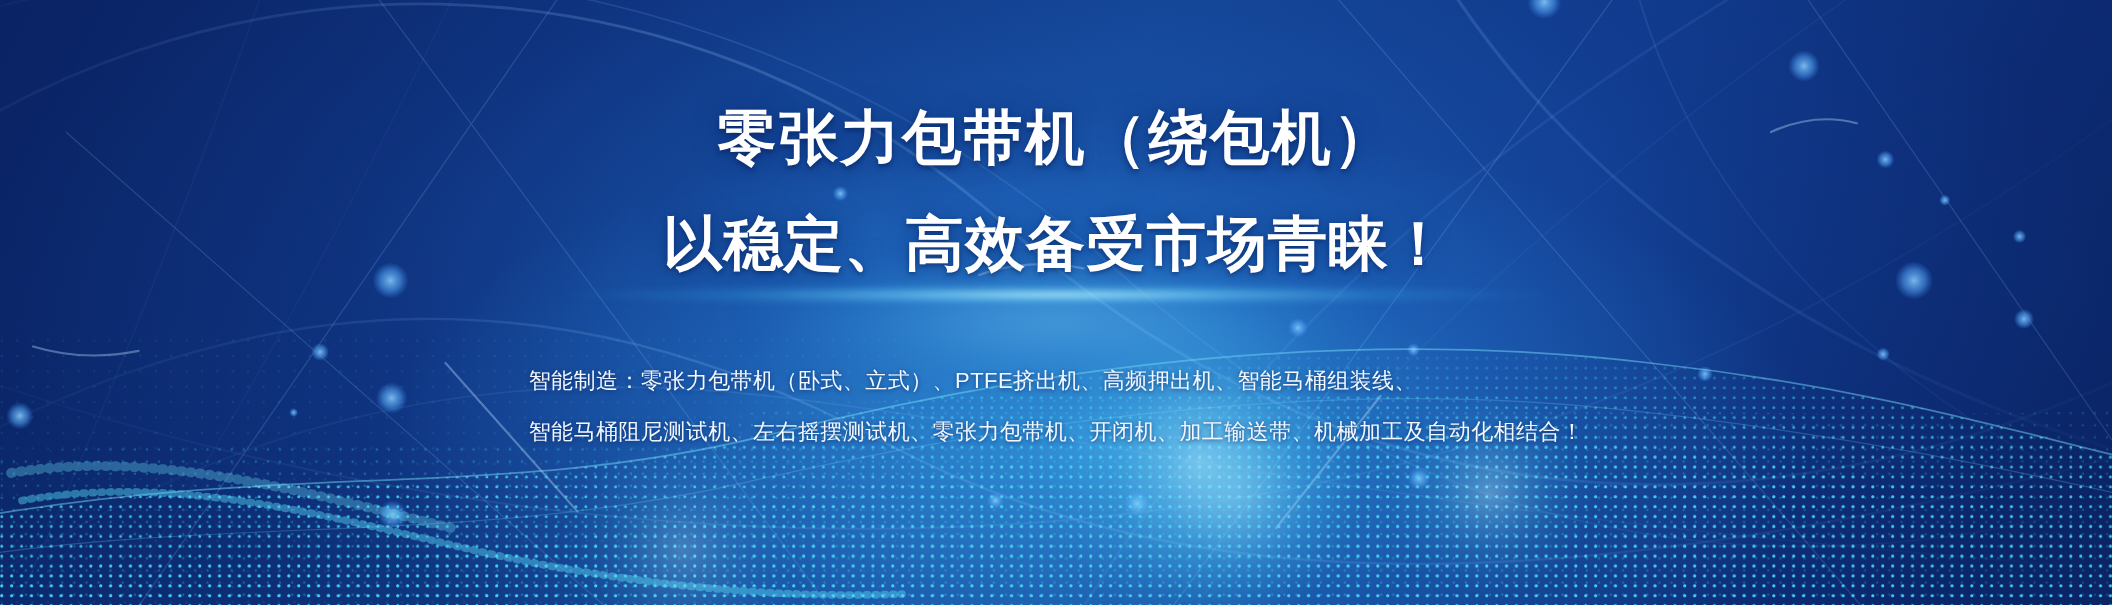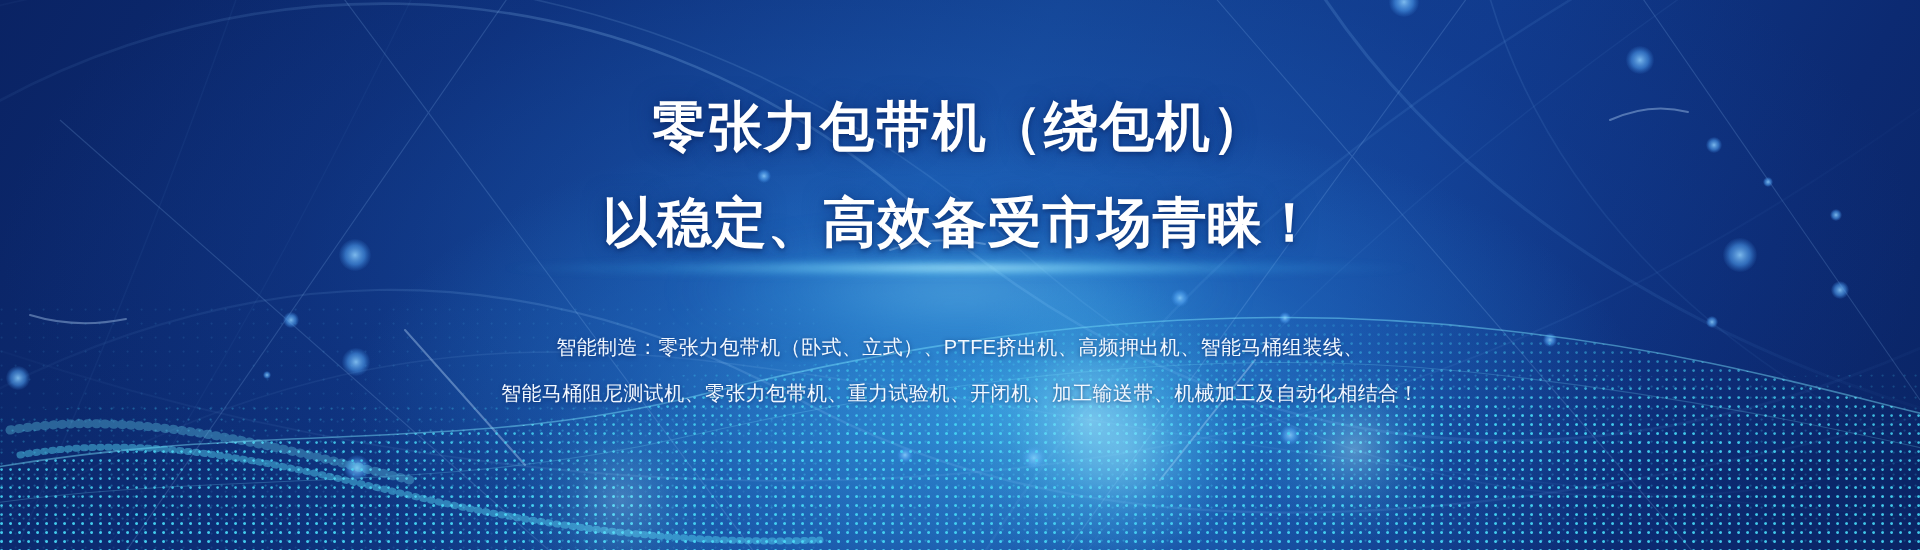--- a/index.html
+++ b/index.html
@@ -65,21 +65,20 @@
     letter-spacing:2px;
     text-shadow:0 0 22px rgba(10,40,110,0.55),0 2px 5px rgba(6,28,80,0.55);
     white-space:nowrap;
   }
   .title-line.l2{
     margin-top:22px;
     letter-spacing:1px;
   }
   .sub-wrap{
     margin-top:48px;
-    text-align:center;
   }
   .sub-line{
     color:#f2f8ff;
     font-size:20px;
     line-height:1.0;
     letter-spacing:0.4px;
     white-space:nowrap;
     text-shadow:0 1px 4px rgba(8,34,95,0.7);
   }
   .sub-line + .sub-line{margin-top:26px;}
@@ -275,17 +274,17 @@
   <div class="beam2"></div>
   <div class="beam"></div>
   <div class="glowdot" style="left:1010px;top:335px;"></div>
 
   <div class="content">
     <h1 class="title-line l1" style="margin:0;">零张力包带机（绕包机）</h1>
     <h1 class="title-line l2" style="margin:12px;">以稳定、高效备受市场青睐！</h1>
 
     <div class="sub-wrap">
       <div class="sub-line">智能制造：零张力包带机（卧式、立式）、PTFE挤出机、高频押出机、智能马桶组装线、</div>
-      <div class="sub-line">智能马桶阻尼测试机、零张力包带机、重力试验机、开闭机、加工输送带、机械加工及自动化相结合！</div>
+      <div class="sub-line">智能马桶阻尼测试机、左右摇摆测试机、零张力包带机、开闭机、加工输送带、机械加工及自动化相结合！</div>
     </div>
   </div>
 
 </div>
 
 </body></html>

